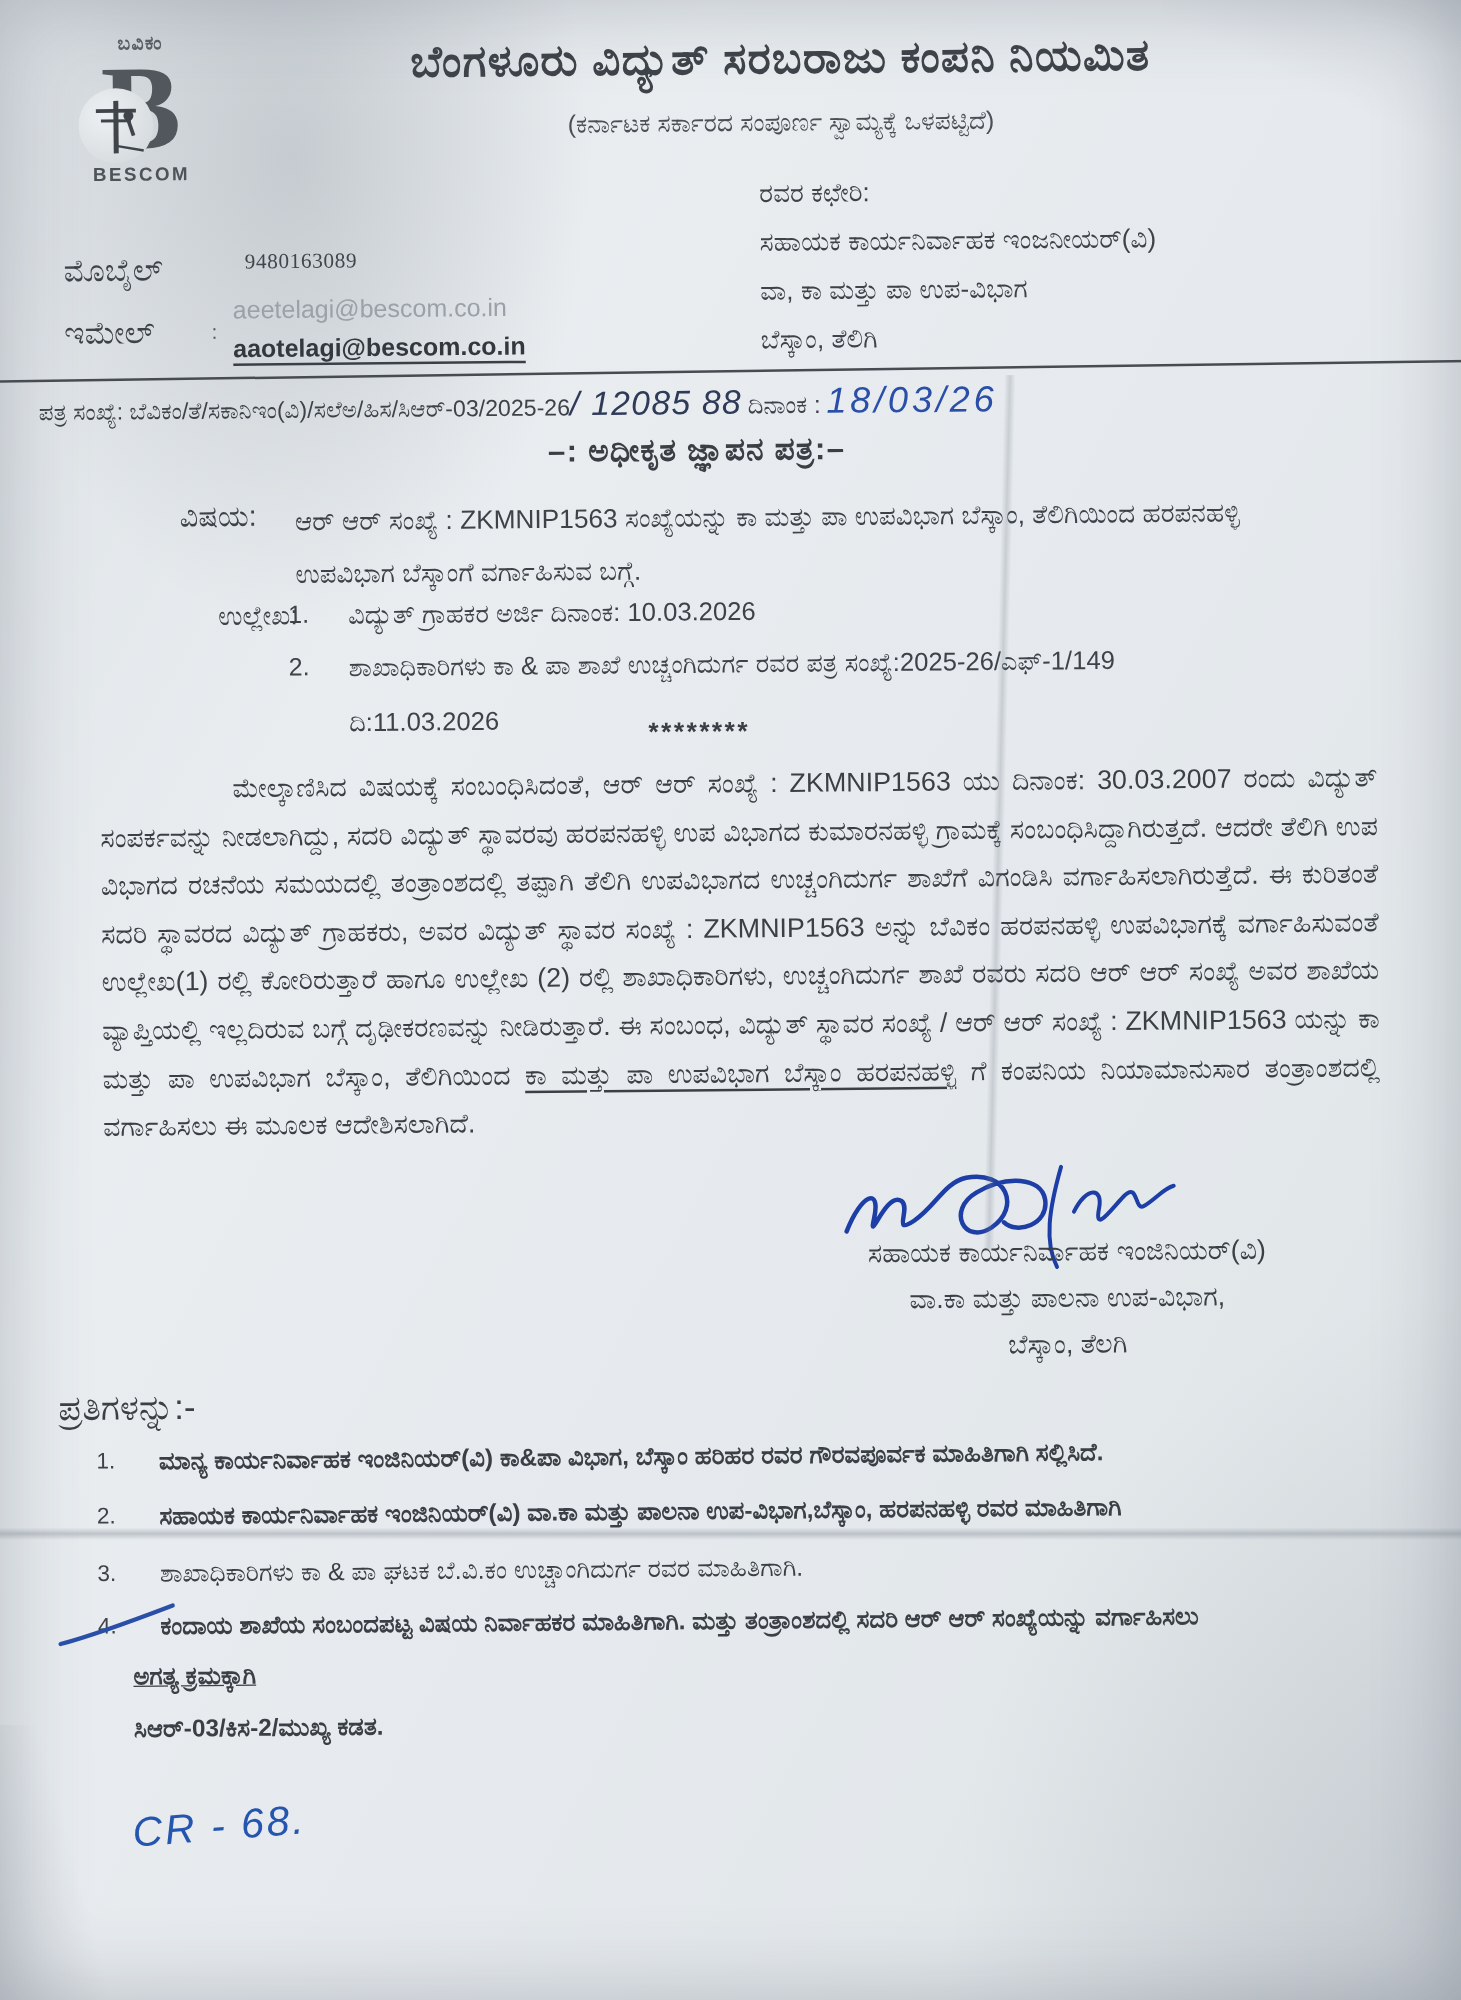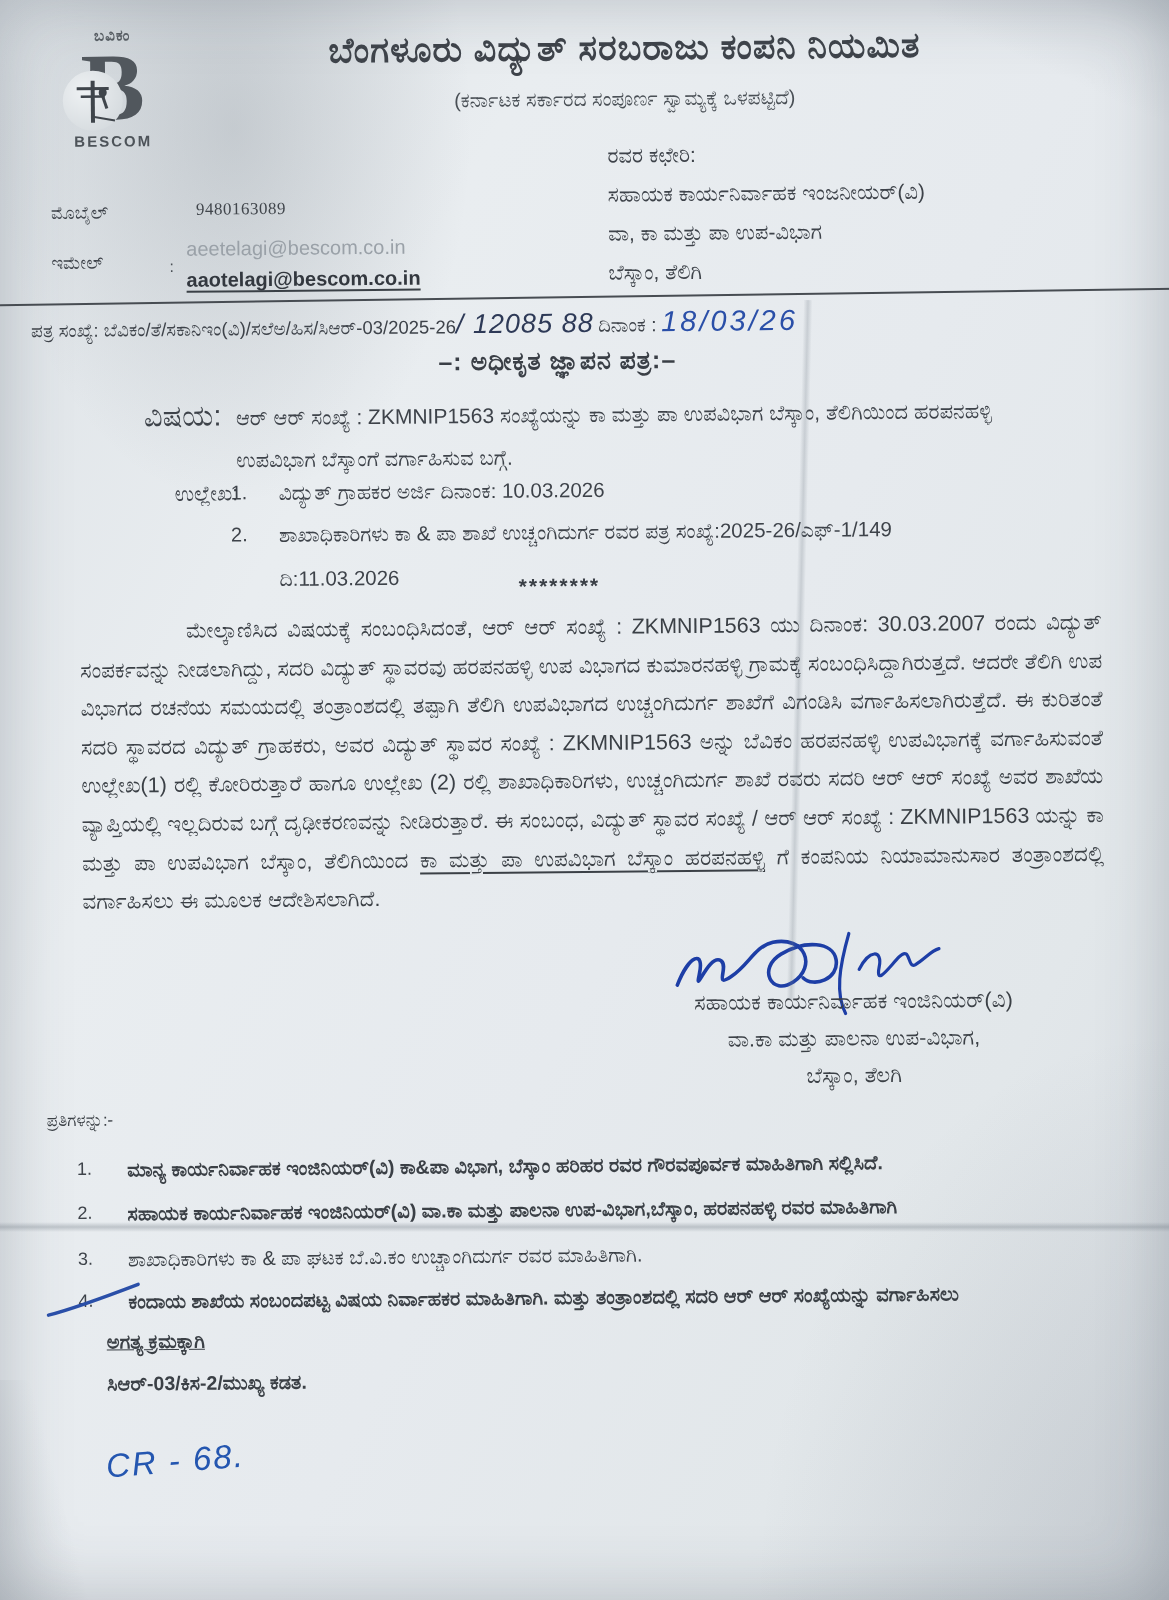--- a/index.html
+++ b/index.html
@@ -24,52 +24,52 @@
   .logo{left:52px;top:22px;width:132px;height:122px;text-align:center;color:#4d5359;}
   .logo-top{font-size:15px;font-weight:bold;letter-spacing:1px;color:#585e64;}
   .logo-b{font-family:"Liberation Serif",serif;font-weight:bold;font-size:96px;line-height:86px;color:#51575d;}
   .logo-circle{position:absolute;left:16px;top:44px;width:60px;height:60px;border-radius:50%;
     background:radial-gradient(circle at 35% 35%, #eef1f3, #cfd5d9);}
   .logo-word{font-size:15px;font-weight:bold;letter-spacing:2px;color:#4d5359;margin-top:2px;}
   .company-title{left:190px;top:28px;width:880px;text-align:center;font-size:35px;font-weight:bold;color:#3e434a;letter-spacing:1px;}
   .company-subtitle{left:190px;top:88px;width:880px;text-align:center;font-size:20px;color:#4a5056;}
   
   .office{left:612px;top:136px;font-size:21px;line-height:39px;color:#3e434a;}
-  .contact-label{font-size:18px;color:#3e434a;text-align:right;}
+  .contact-label{font-size:25px;color:#3e434a;text-align:right;}
   .mobile-row{left:55px;top:198px;width:520px;}
   .mobile-val{position:absolute;left:145px;top:-2px;font-size:17px;letter-spacing:.5px;color:#41464c;font-family:Liberation Serif, serif;}
   .email-row{left:55px;top:248px;width:560px;}
   .email-stack{position:absolute;left:135px;top:-18px;font-size:20px;line-height:31px;}
   .email-colon{position:absolute;left:118px;top:6px;color:#4a5056;}
   .email-current{color:#33383f;font-weight:bold;border-bottom:2px solid #3a4046;}
   .rule{left:-6px;top:296px;width:1185px;height:2.4px;background:#474c52;transform:rotate(-.25deg);}
   
   .refline{left:34px;top:306px;width:1120px;white-space:nowrap;}
   .ref-printed{font-size:18.5px;color:#3e434a;}
   .ref-hand{font-size:27px;color:#2e3a57;letter-spacing:1px;font-style:italic;}
   .date-label{font-size:19.5px;color:#3e434a;}
   .date-hand{font-size:29px;letter-spacing:3px;color:#2a4fa8;font-style:italic;}
   .doc-title{left:0;top:346px;width:1120px;text-align:center;font-size:25px;font-weight:bold;color:#3a3f46;letter-spacing:1px;}
   
-  .subject-label{left:146px;top:396px;font-size:29px;color:#3e434a;}
+  .subject-label{left:146px;top:396px;font-size:23px;color:#3e434a;}
   .subject-text{left:238px;top:394px;width:840px;font-size:21px;line-height:42px;color:#3e434a;}
   .ull-label{left:140px;top:478px;font-size:21px;color:#3e434a;margin-left:36px;}
   .ref-item-no{position:absolute;left:0;font-size:20px;color:#3e434a;}
   .ref-item-text{position:absolute;left:48px;width:860px;font-size:20.5px;color:#3e434a;}
   .ref-items{left:232px;top:478px;width:900px;}
   .stars{left:0;top:574px;width:1120px;text-align:center;font-size:21px;font-weight:bold;letter-spacing:2px;color:#3a3f46;}
   
   .body-par{left:80px;top:608px;width:1022px;font-size:21.5px;line-height:38.6px;
     text-align:justify;text-indent:106px;color:#3b4046;}
   .body-par u{text-underline-offset:5px;text-decoration-thickness:2px;}
   
   .sig-svg{left:660px;top:928px;}
   .sign-block{left:580px;top:986px;width:540px;text-align:center;font-size:21.5px;line-height:37px;color:#3b4046;}
   
-  .copies-heading{left:42px;top:1106px;font-size:17px;color:#3b4046;}
+  .copies-heading{left:42px;top:1106px;font-size:28px;color:#3b4046;}
   .copy-no{position:absolute;left:0;font-size:18px;color:#3e434a;}
   .copy-text{position:absolute;left:50px;width:1000px;font-size:19.5px;color:#3b4046;font-weight:bold;}
   .copy-text.normal{font-weight:normal;font-size:20px;}
   .copies-list{left:72px;top:1154px;width:1060px;}
   .note{left:100px;font-size:19.5px;color:#3b4046;font-weight:bold;}
   .cr-note{left:98px;top:1438px;font-size:33px;letter-spacing:2px;color:#2456b0;transform:rotate(-4deg);font-style:italic;}
   
   .fold-tr{left:930px;top:0;width:239px;height:170px;
     background:linear-gradient(205deg, rgba(130,140,150,.30) 0%, rgba(130,140,150,.12) 18%, rgba(255,255,255,0) 45%);}
   .crease-h{left:0;top:1222px;width:1169px;height:10px;

